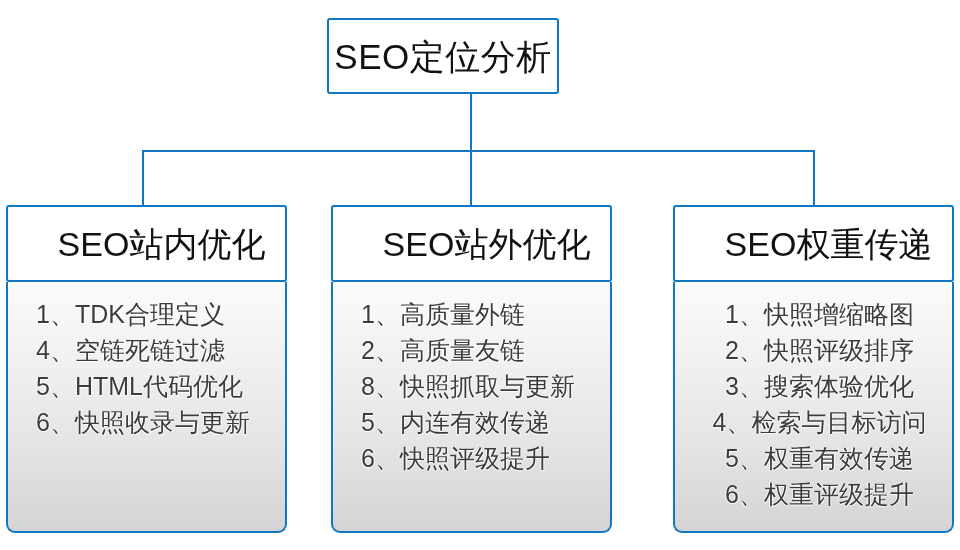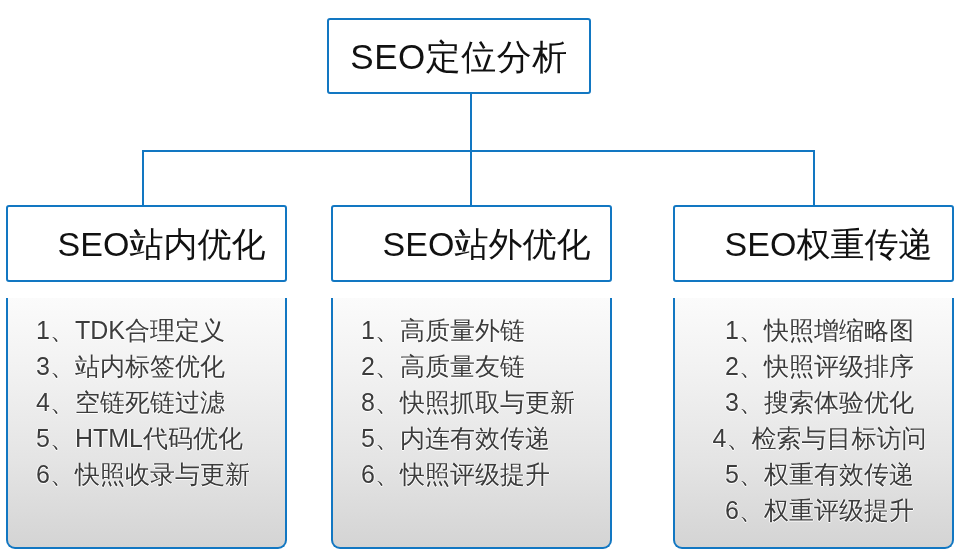--- a/index.html
+++ b/index.html
@@ -17,21 +17,21 @@
     position: relative;
     width: 960px;
     height: 550px;
   }
 
   
   .root-node {
     position: absolute;
     left: 327px;
     top: 18px;
-    width: 264px;
+    width: 232px;
     height: 76px;
     box-sizing: border-box;
     border: 2px solid #1277c2;
     border-radius: 3px;
     background: #ffffff;
     display: flex;
     align-items: center;
     justify-content: center;
   }
   .root-label {
@@ -76,21 +76,21 @@
   }
   .branch-title {
     font-size: 34px;
     color: #111111;
     line-height: 1;
     white-space: nowrap;
   }
 
   .branch-body {
     box-sizing: border-box;
-    margin-top: 16px;
+    margin-top: 0px;
     height: 251px;
     border: 2px solid #1277c2;
     border-top: none;
     border-radius: 0 0 9px 9px;
     background: linear-gradient(to bottom, #fbfbfb 0%, #f2f2f2 28%, #e4e4e4 66%, #d4d4d4 100%);
     padding: 14px 16px 0 0;
     overflow: hidden;
   }
   .branch-list {
     list-style: none;
@@ -120,21 +120,20 @@
   <div class="conn conn-v-center"></div>
   <div class="conn conn-v-right"></div>
 
   <div class="branch branch-1">
     <div class="branch-header">
       <span class="branch-title">SEO站内优化</span>
     </div>
     <div class="branch-body">
       <ul class="branch-list">
         <li>1、TDK合理定义</li>
-        <li>3、站内标签优化</li>
         <li>4、空链死链过滤</li>
         <li>5、HTML代码优化</li>
         <li>6、快照收录与更新</li>
       </ul>
     </div>
   </div>
 
   <div class="branch branch-2">
     <div class="branch-header">
       <span class="branch-title">SEO站外优化</span>

